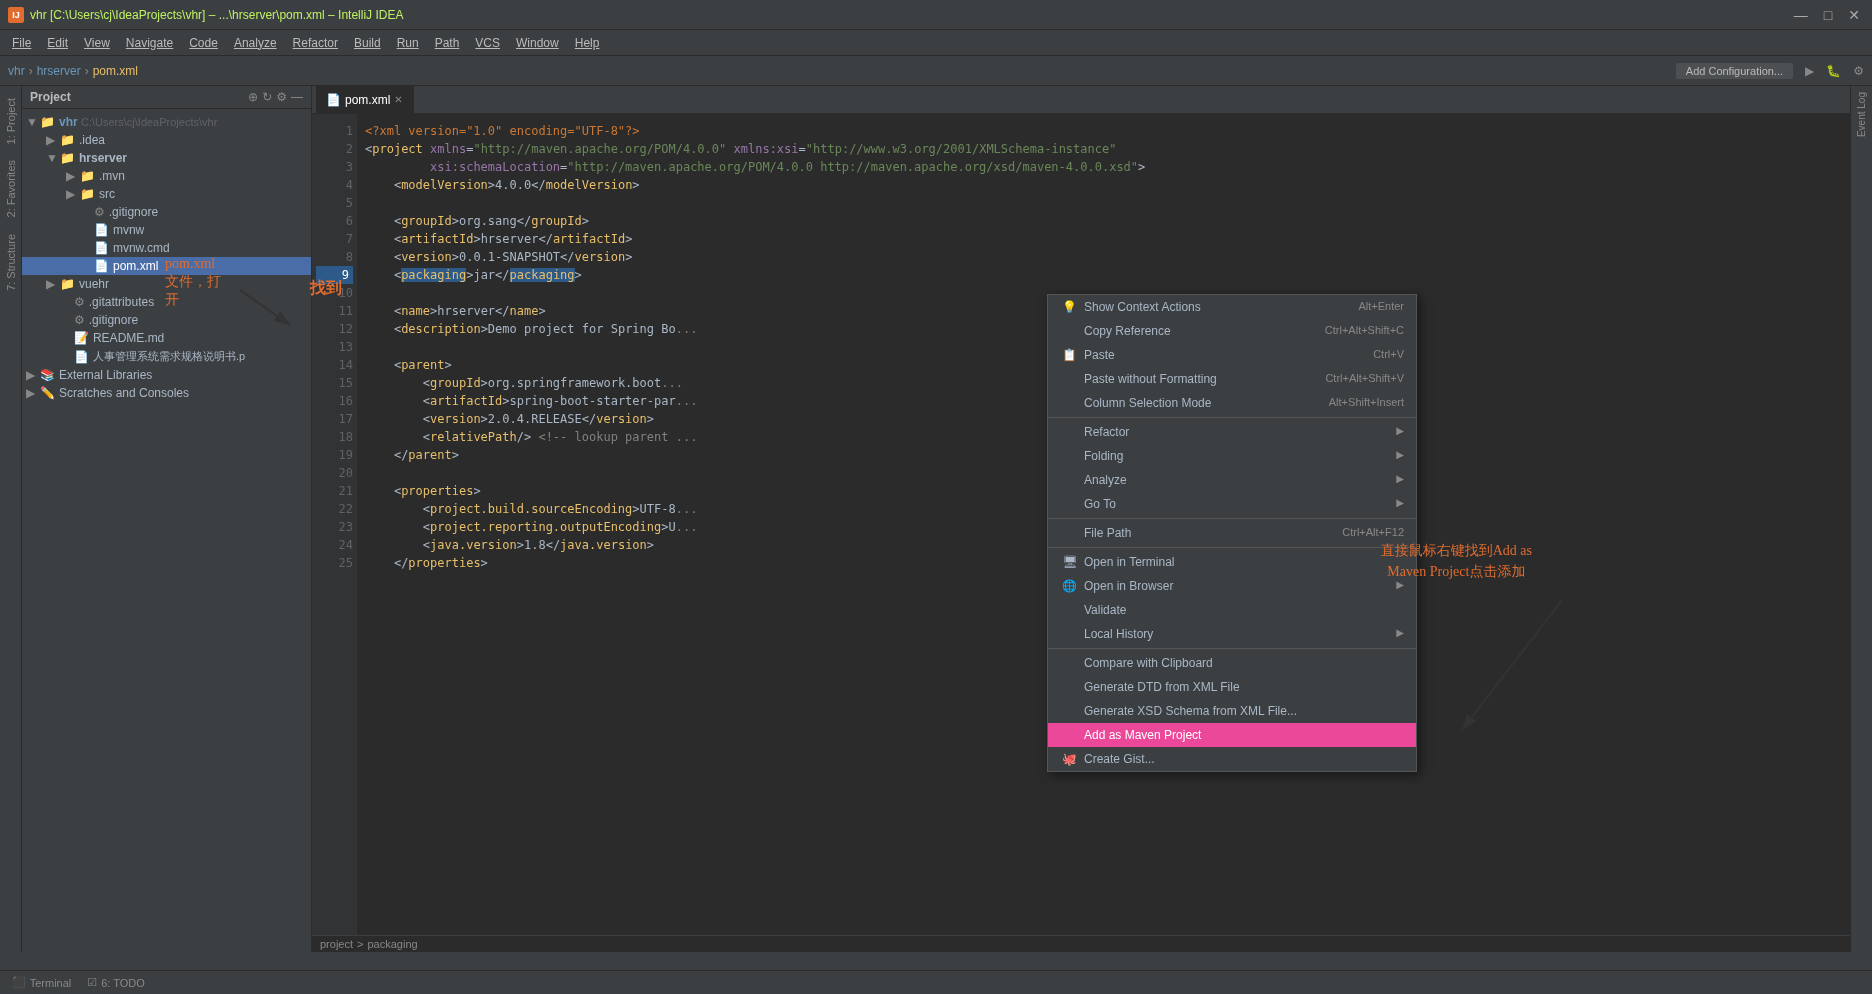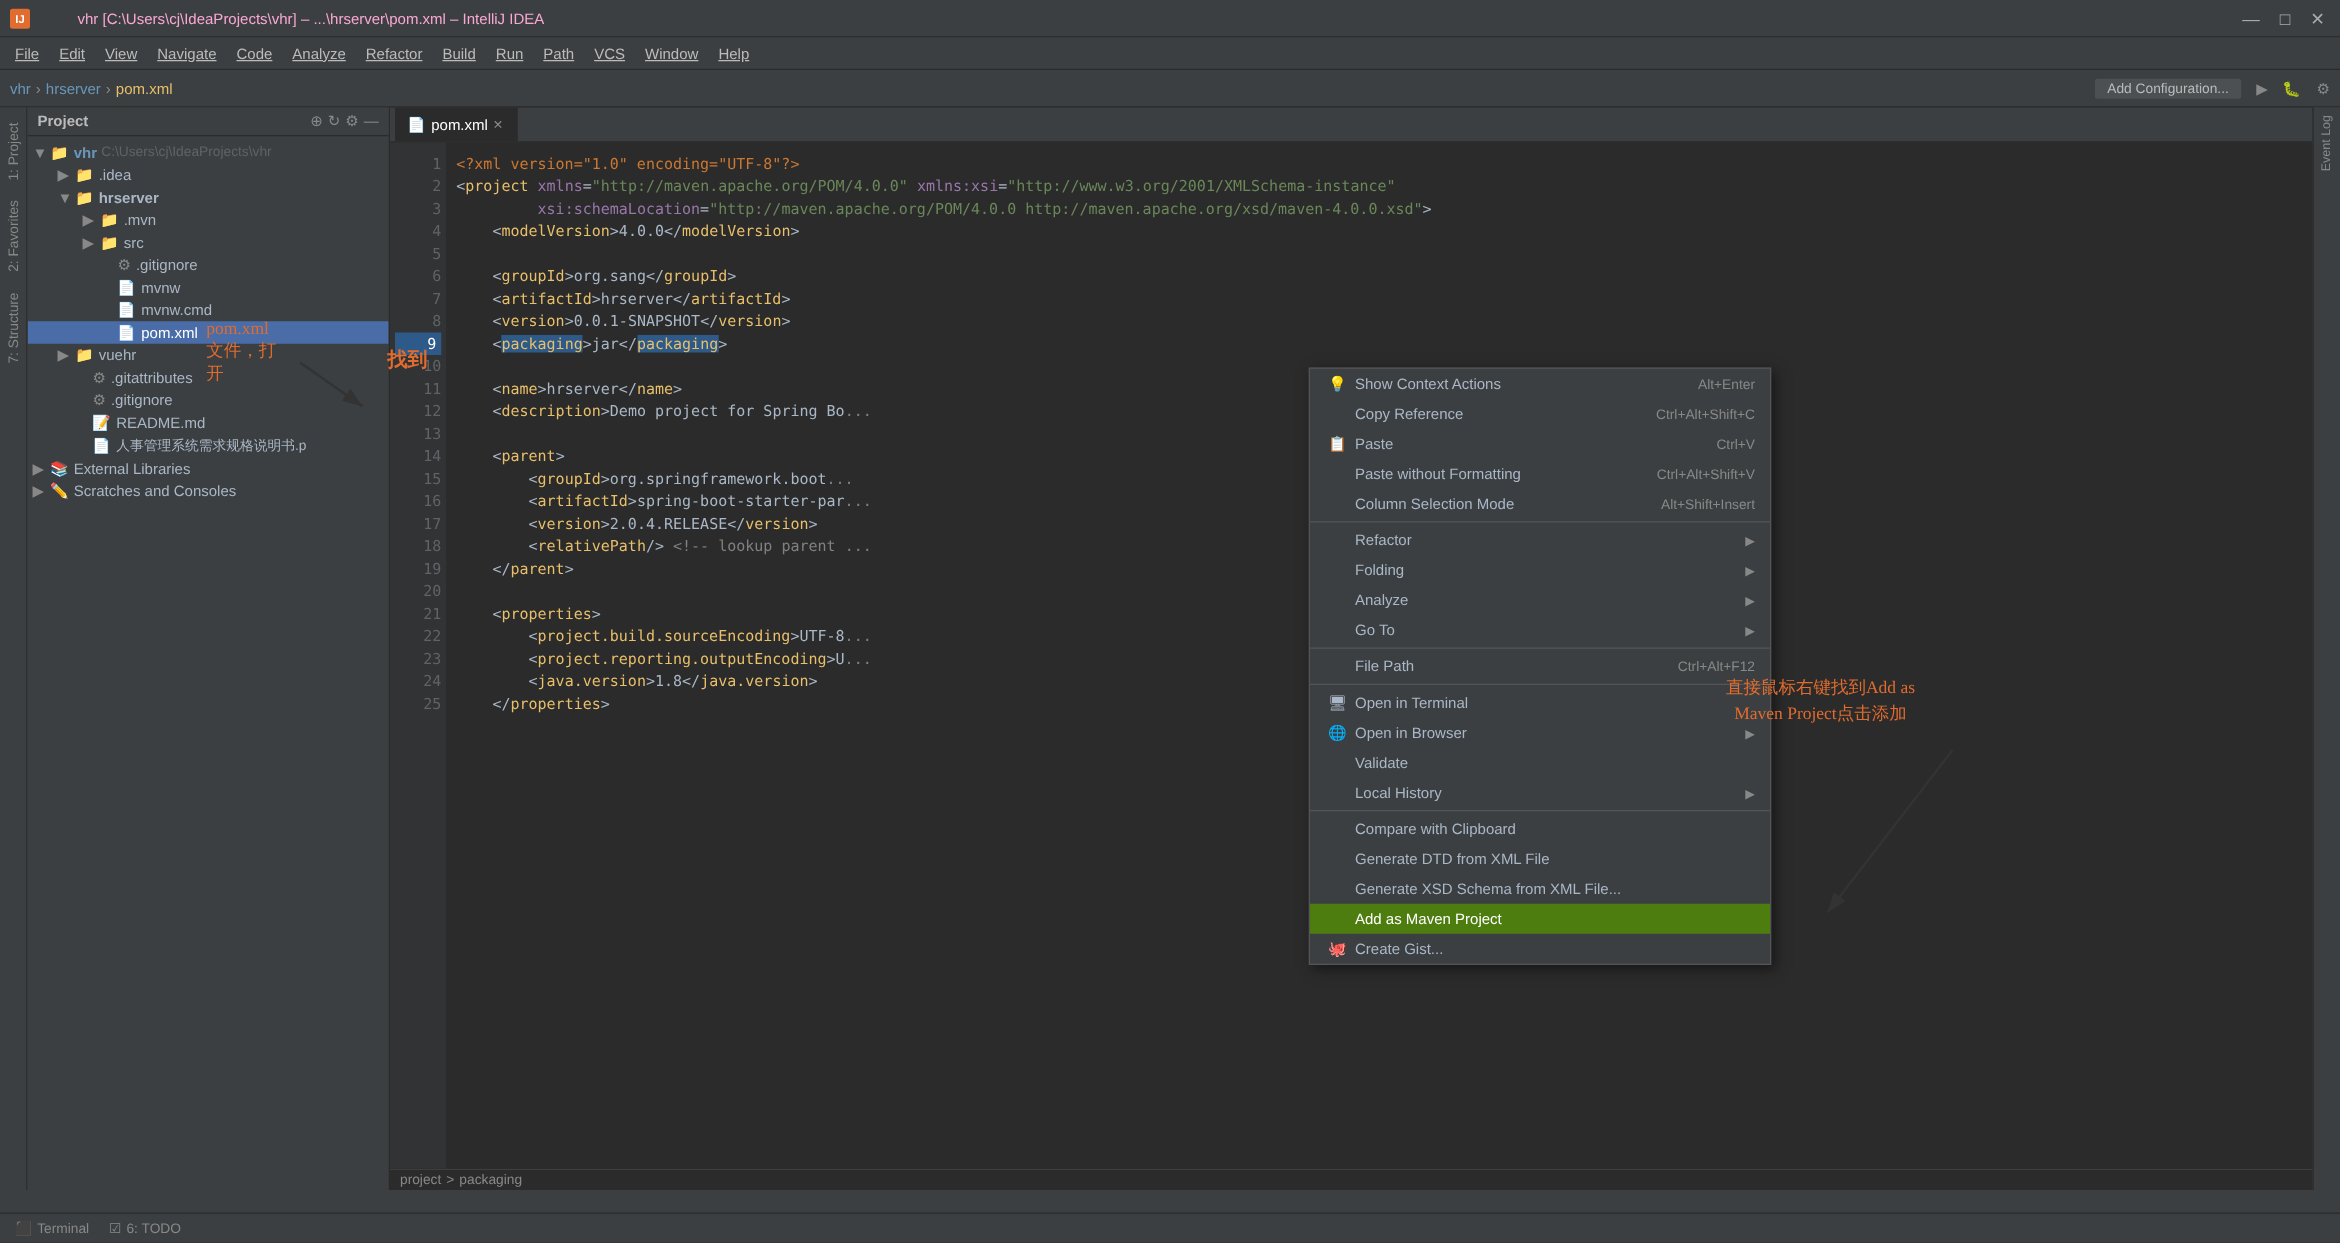--- a/index.html
+++ b/index.html
@@ -6,21 +6,21 @@
     body { font-family: 'Segoe UI', Arial, sans-serif; font-size: 12px; background: #3c3f41; color: #a9b7c6; overflow: hidden; width: 1872px; height: 994px; }
 
     
     #title-bar {
       display: flex; align-items: center; justify-content: space-between;
       background: #3c3f41; height: 30px; padding: 0 8px;
       border-bottom: 1px solid #2b2b2b;
     }
     #title-bar .title-left { display: flex; align-items: center; gap: 6px; }
     #title-bar .app-icon { width: 16px; height: 16px; background: #e06c2f; border-radius: 2px; display: flex; align-items: center; justify-content: center; font-size: 9px; color: white; font-weight: bold; }
-    #title-bar .title-text { color: #f9a8d4; font-size: 12px; margin-left: 32px; }
+    #title-bar .title-text { color: #bef264; font-size: 12px; }
     #title-bar .title-controls { display: flex; gap: 8px; }
     #title-bar .title-btn { color: #aaa; font-size: 14px; cursor: pointer; padding: 0 4px; }
 
     
     #menu-bar {
       display: flex; align-items: center;
       background: #3c3f41; height: 26px; padding: 0 4px;
       border-bottom: 1px solid #2b2b2b;
     }
     #menu-bar .menu-item {
@@ -90,24 +90,24 @@
       overflow: auto; white-space: pre;
     }
 
     
     #context-menu {
       position: absolute; left: 735px; top: 180px; width: 370px;
       background: #3c3f41; border: 1px solid #555; box-shadow: 3px 3px 10px rgba(0,0,0,0.5);
       z-index: 100; font-size: 12px;
     }
     .cm-item {
-      display: flex; align-items: flex-end; justify-content: space-between;
+      display: flex; align-items: flex-start; justify-content: space-between;
       padding: 5px 12px; color: #a9b7c6; cursor: pointer;
     }
-    .cm-item.active { background: #4d7c0f; color: white; }
+    .cm-item.active { background: #ec4899; color: white; }
     .cm-item .shortcut { color: #888; font-size: 11px; }
     .cm-item.has-sub::after { content: '▶'; color: #888; font-size: 10px; margin-left: 8px; }
     .cm-separator { border-top: 1px solid #555; margin: 2px 0; }
     .cm-icon { width: 20px; display: inline-flex; align-items: center; justify-content: center; margin-right: 4px; flex-shrink: 0; }
 
     
     #left-tabs {
       width: 22px; background: #3c3f41; border-right: 1px solid #2b2b2b;
       display: flex; flex-direction: column; align-items: center; padding-top: 4px;
     }

